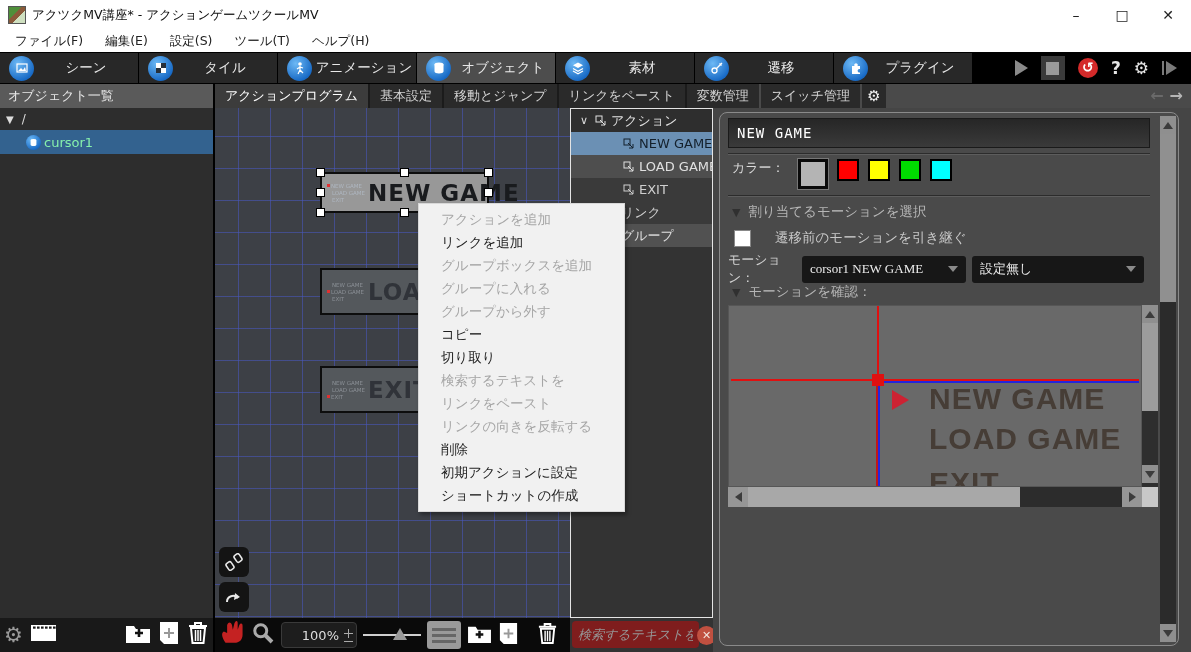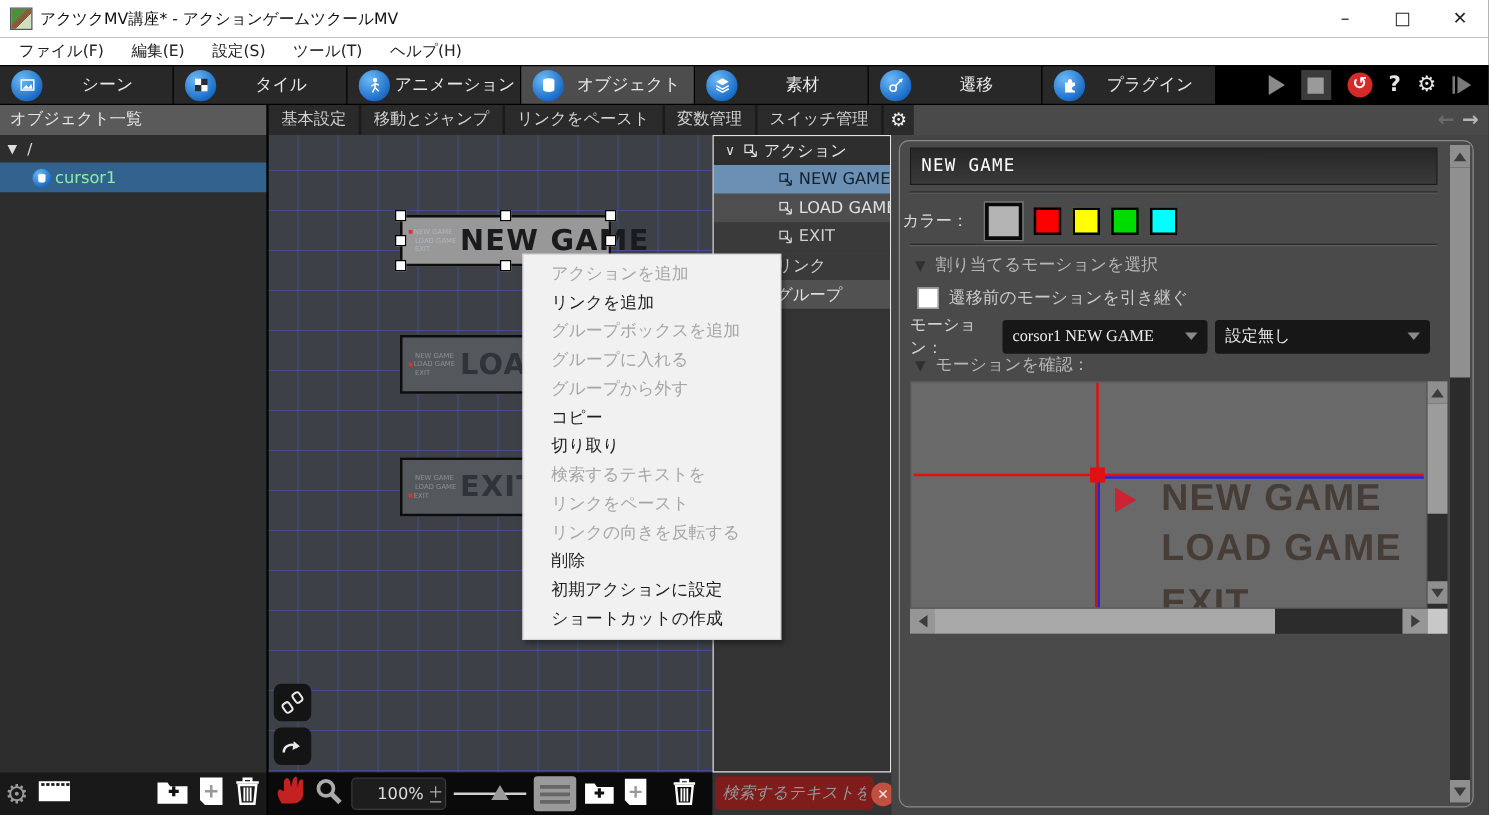--- a/index.html
+++ b/index.html
@@ -109,27 +109,27 @@
   .search-wrap { position:absolute; left:0; bottom:0; right:0; height:34px; }
   .search-input { position:absolute; left:2px; right:14px; top:3px; bottom:4px; background:#7f1d1d; border:none; border-radius:4px; color:#ddd; font-size:13px; padding:0 6px; font-family:inherit; outline:none;font-style:italic; }
   .search-input::placeholder { color:#969696; }
   .search-clear { position:absolute; right:-3px; top:8px; width:19px; height:19px; border-radius:50%; background:#c05040; color:#f3e6e0; font-size:11px; font-weight:bold; text-align:center; line-height:19px; }
 
   
   .rightpanel { position:absolute; left:713px; top:24px; right:0; bottom:0; background:#454545; }
   .frame { position:absolute; left:6px; top:4px; right:12px; bottom:6px; border:1px solid #8a8a8a; border-radius:8px; background:#4a4a4a; overflow:hidden; }
   .name-field { position:absolute; left:8px; top:5px; right:28px; height:30px; background:linear-gradient(#262626,#3a3a3a); border:1px solid #1a1a1a; color:#fff; font-family:"DejaVu Sans Mono",monospace; font-size:14px; line-height:28px; padding-left:8px; letter-spacing:1px; }
   .divider { position:absolute; left:8px; right:28px; height:1px; background:#2c2c2c; box-shadow:0 1px 0 #5d5d5d; }
-  .color-row { position:absolute; left:2px; top:46px; right:28px; height:36px; display:flex; align-items:center; gap:9px; }
+  .color-row { position:absolute; left:12px; top:46px; right:28px; height:36px; display:flex; align-items:flex-start; gap:9px; }
   .color-label { color:#dcdcdc; font-size:13px; margin-right:4px; }
   .swatch { width:22px; height:22px; border:2px solid #000; }
   .swatch.selected { width:30px; height:30px; border:3px solid #0a0a0a; outline:1px solid #777; }
   .sec-header { position:absolute; left:12px; right:28px; height:22px; display:flex; align-items:center; gap:8px; color:#b6b6b6; font-size:13.5px; }
   .sec-header .tri { color:#303030; font-size:11px; }
-  .chk-row { position:absolute; left:14px; right:28px; height:22px; display:flex; align-items:center; gap:8px; color:#c9c9c9; font-size:13.5px; }
+  .chk-row { position:absolute; left:14px; right:28px; height:22px; display:flex; align-items:center; gap:24px; color:#c9c9c9; font-size:13.5px; }
   .checkbox { width:17px; height:17px; background:#fff; border:1px solid #888; flex:none; }
   .motion-row { position:absolute; left:8px; right:28px; height:28px; display:flex; align-items:center;font-family:Liberation Serif, serif; }
   .motion-label { color:#d2d2d2; font-size:13px; width:74px; flex:none; }
   .dropdown { height:27px; background:#171717; border-radius:3px; display:flex; align-items:center; color:#ececec; font-size:13px; padding:0 8px; margin-right:6px; }
   .dropdown .dd-text { flex:1; white-space:nowrap; overflow:hidden; }
   .dd-tri { width:0; height:0; border-top:6px solid #8a8a8a; border-left:5px solid transparent; border-right:5px solid transparent; margin-left:6px; flex:none; }
   .dd1 { width:168px; }
   .dd2 { width:176px; }
   .preview { position:absolute; left:8px; top:192px; width:414px; height:182px; background:#696969; border:1px solid #565656; overflow:hidden; }
   .pv-vline-red { position:absolute; left:148px; top:0; width:2px; height:74px; background:#e01010; }
@@ -304,20 +304,21 @@
             </svg></span>
         <span><svg width="22" height="24" viewBox="0 0 22 24">
               <path d="M2 5h18M8 5V2h6v3" stroke="#fff" stroke-width="2" fill="none"></path>
               <path d="M4 7h14l-1.5 15h-11z" fill="none" stroke="#fff" stroke-width="2"></path>
               <path d="M8.5 9v11M11 9v11M13.5 9v11" stroke="#fff" stroke-width="1.5"></path>
             </svg></span>
       </div>
     </div>
 
     <div class="tabsrow">
+      <div class="etab selected">アクションプログラム</div>
       <div class="etab">基本設定</div>
       <div class="etab">移動とジャンプ</div>
       <div class="etab">リンクをペースト</div>
       <div class="etab">変数管理</div>
       <div class="etab">スイッチ管理</div>
       <div class="etab-gear">⚙</div>
       <div class="nav-arrows">
         <span class="nav-arrow nav-back">←</span>
         <span class="nav-arrow nav-fwd">→</span>
       </div>

